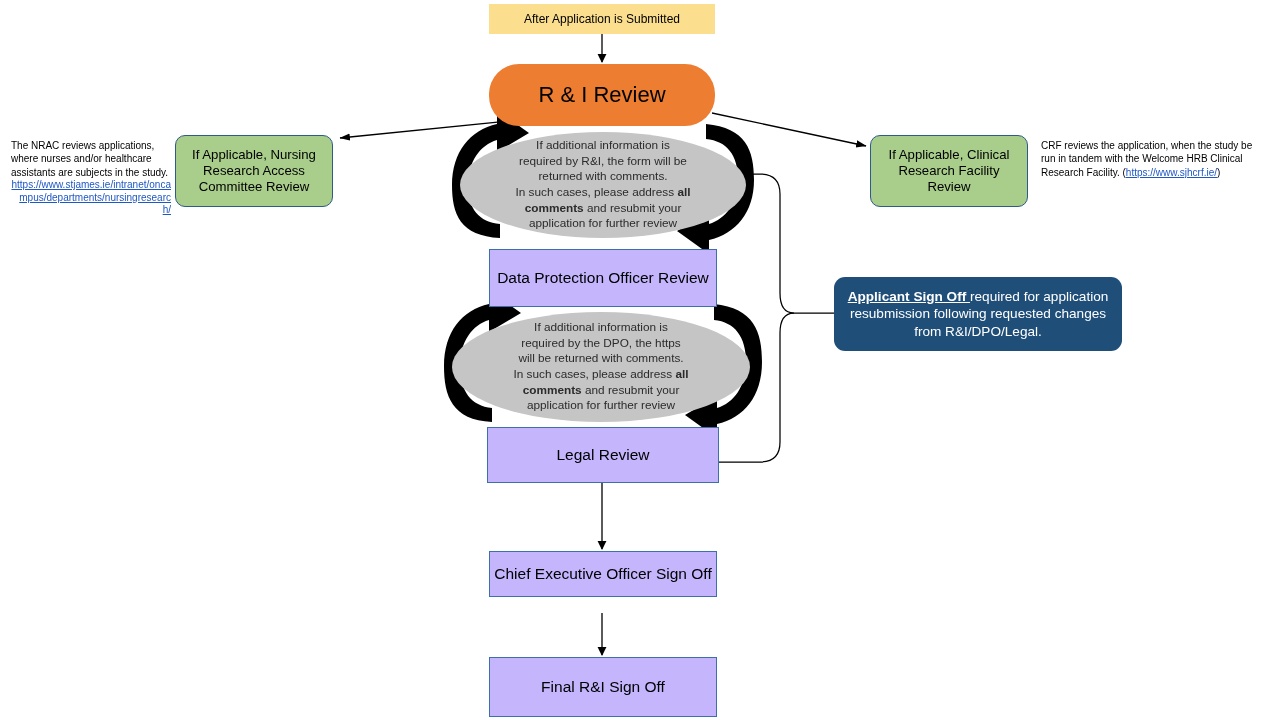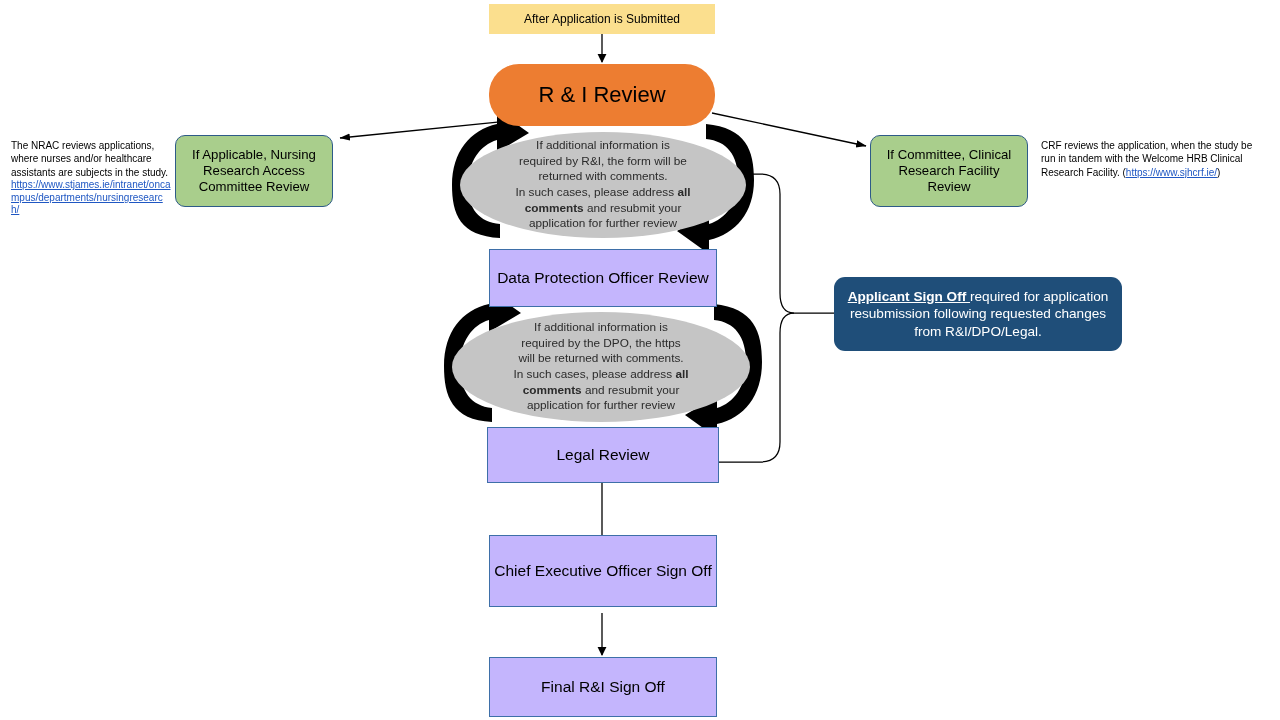--- a/index.html
+++ b/index.html
@@ -73,21 +73,21 @@
   
   .blue-box {
     background: #c4b5fd;
     border: 1.2px solid #3E6FA8;
     font-size: 15.5px;
     color: #000;
     z-index: 4;
   }
   .box-dpo   { left: 489px; top: 249px; width: 228px; height: 58px; }
   .box-legal { left: 487px; top: 427px; width: 232px; height: 56px; }
-  .box-ceo   { left: 489px; top: 535px; width: 228px; height: 72px; }
+  .box-ceo   { left: 489px; top: 551px; width: 228px; height: 46px; }
   .box-final { left: 489px; top: 657px; width: 228px; height: 60px; }
 
   
   .ellipse {
     background: #C5C5C5;
     border-radius: 50%;
     font-size: 11.8px;
     color: #2b2b2b;
     line-height: 1.32;
     padding: 0 38px;
@@ -123,20 +123,21 @@
     color: #000;
     text-align: left;
   }
   .note-left  { left: 11px;  top: 139px; width: 160px; }
   .note-right { left: 1041px; top: 139px; width: 212px; }
   .link {
     color: #1F57C3;
     text-decoration: underline;
     word-break: break-all;
     cursor: pointer;
+    text-align: right;
   }
   .note-left .link { display: inline-block; line-height: 1.28; }
 </style>
 </head>
 <body>
 
 <svg id="canvas" viewBox="0 0 1280 720" xmlns="http://www.w3.org/2000/svg">
   <defs>
     <marker id="arrow" viewBox="0 0 10 10" refX="9" refY="5" markerWidth="7" markerHeight="7" orient="auto-start-reverse">
       <path d="M 0 0 L 10 5 L 0 10 z" fill="#000"></path>
@@ -188,21 +189,21 @@
 
 <div class="node rni">
   <span>R &amp; I Review</span>
 </div>
 
 <div class="node green-box green-left">
   <span>If Applicable, Nursing Research Access Committee Review</span>
 </div>
 
 <div class="node green-box green-right">
-  <span>If Committee, Clinical Research Facility Review</span>
+  <span>If Applicable, Clinical Research Facility Review</span>
 </div>
 
 <div class="node blue-box box-dpo">
   <span>Data Protection Officer Review</span>
 </div>
 
 <div class="node blue-box box-legal">
   <span>Legal Review</span>
 </div>
 

